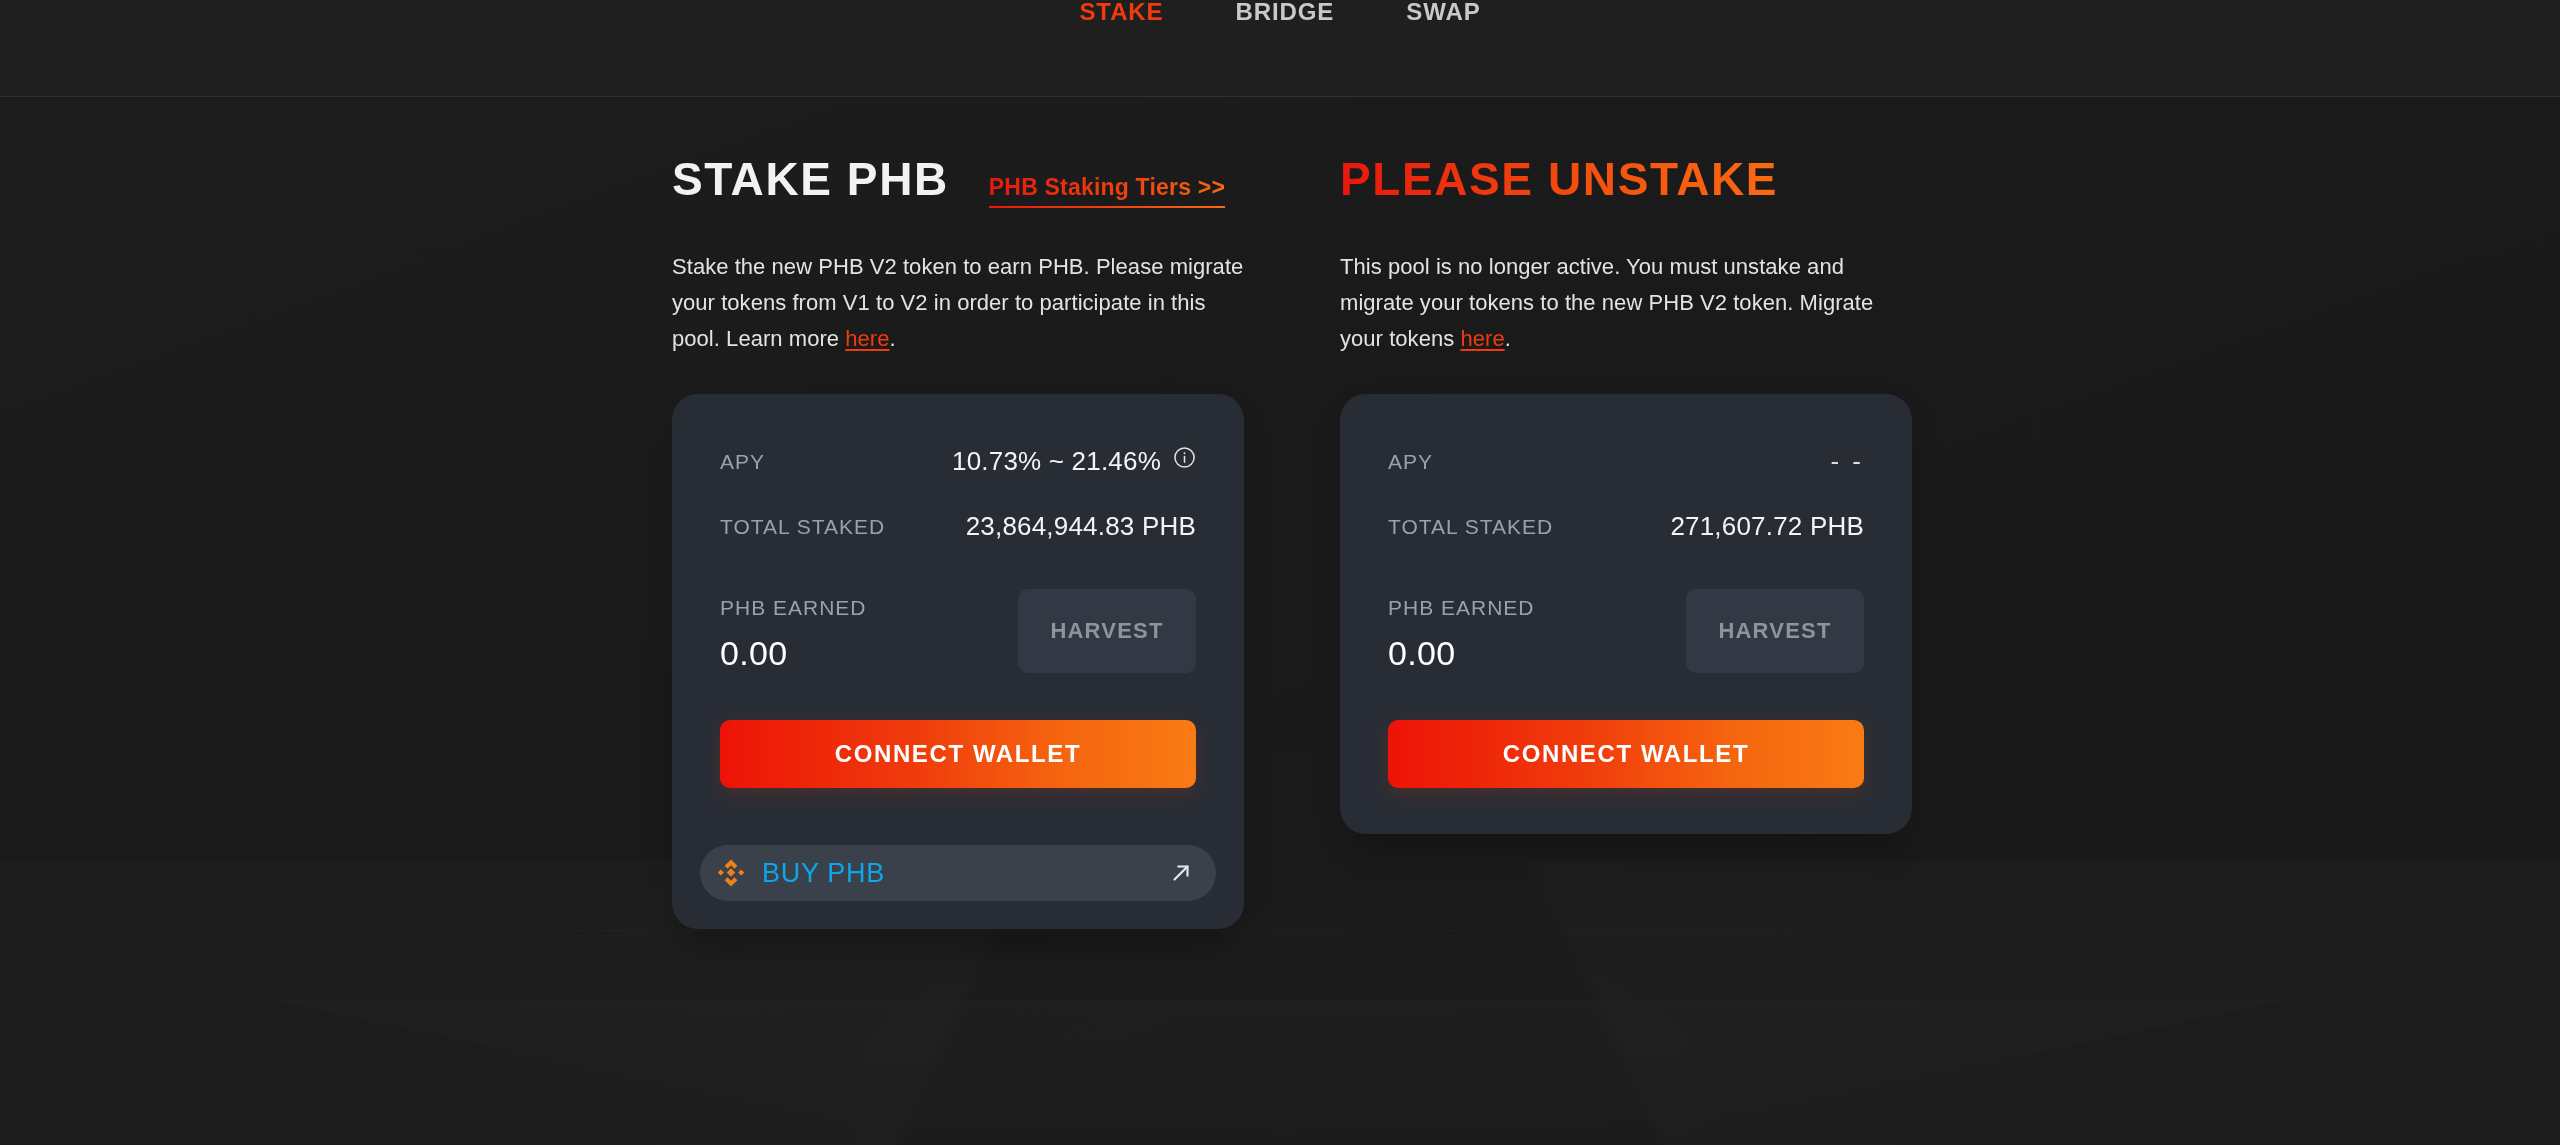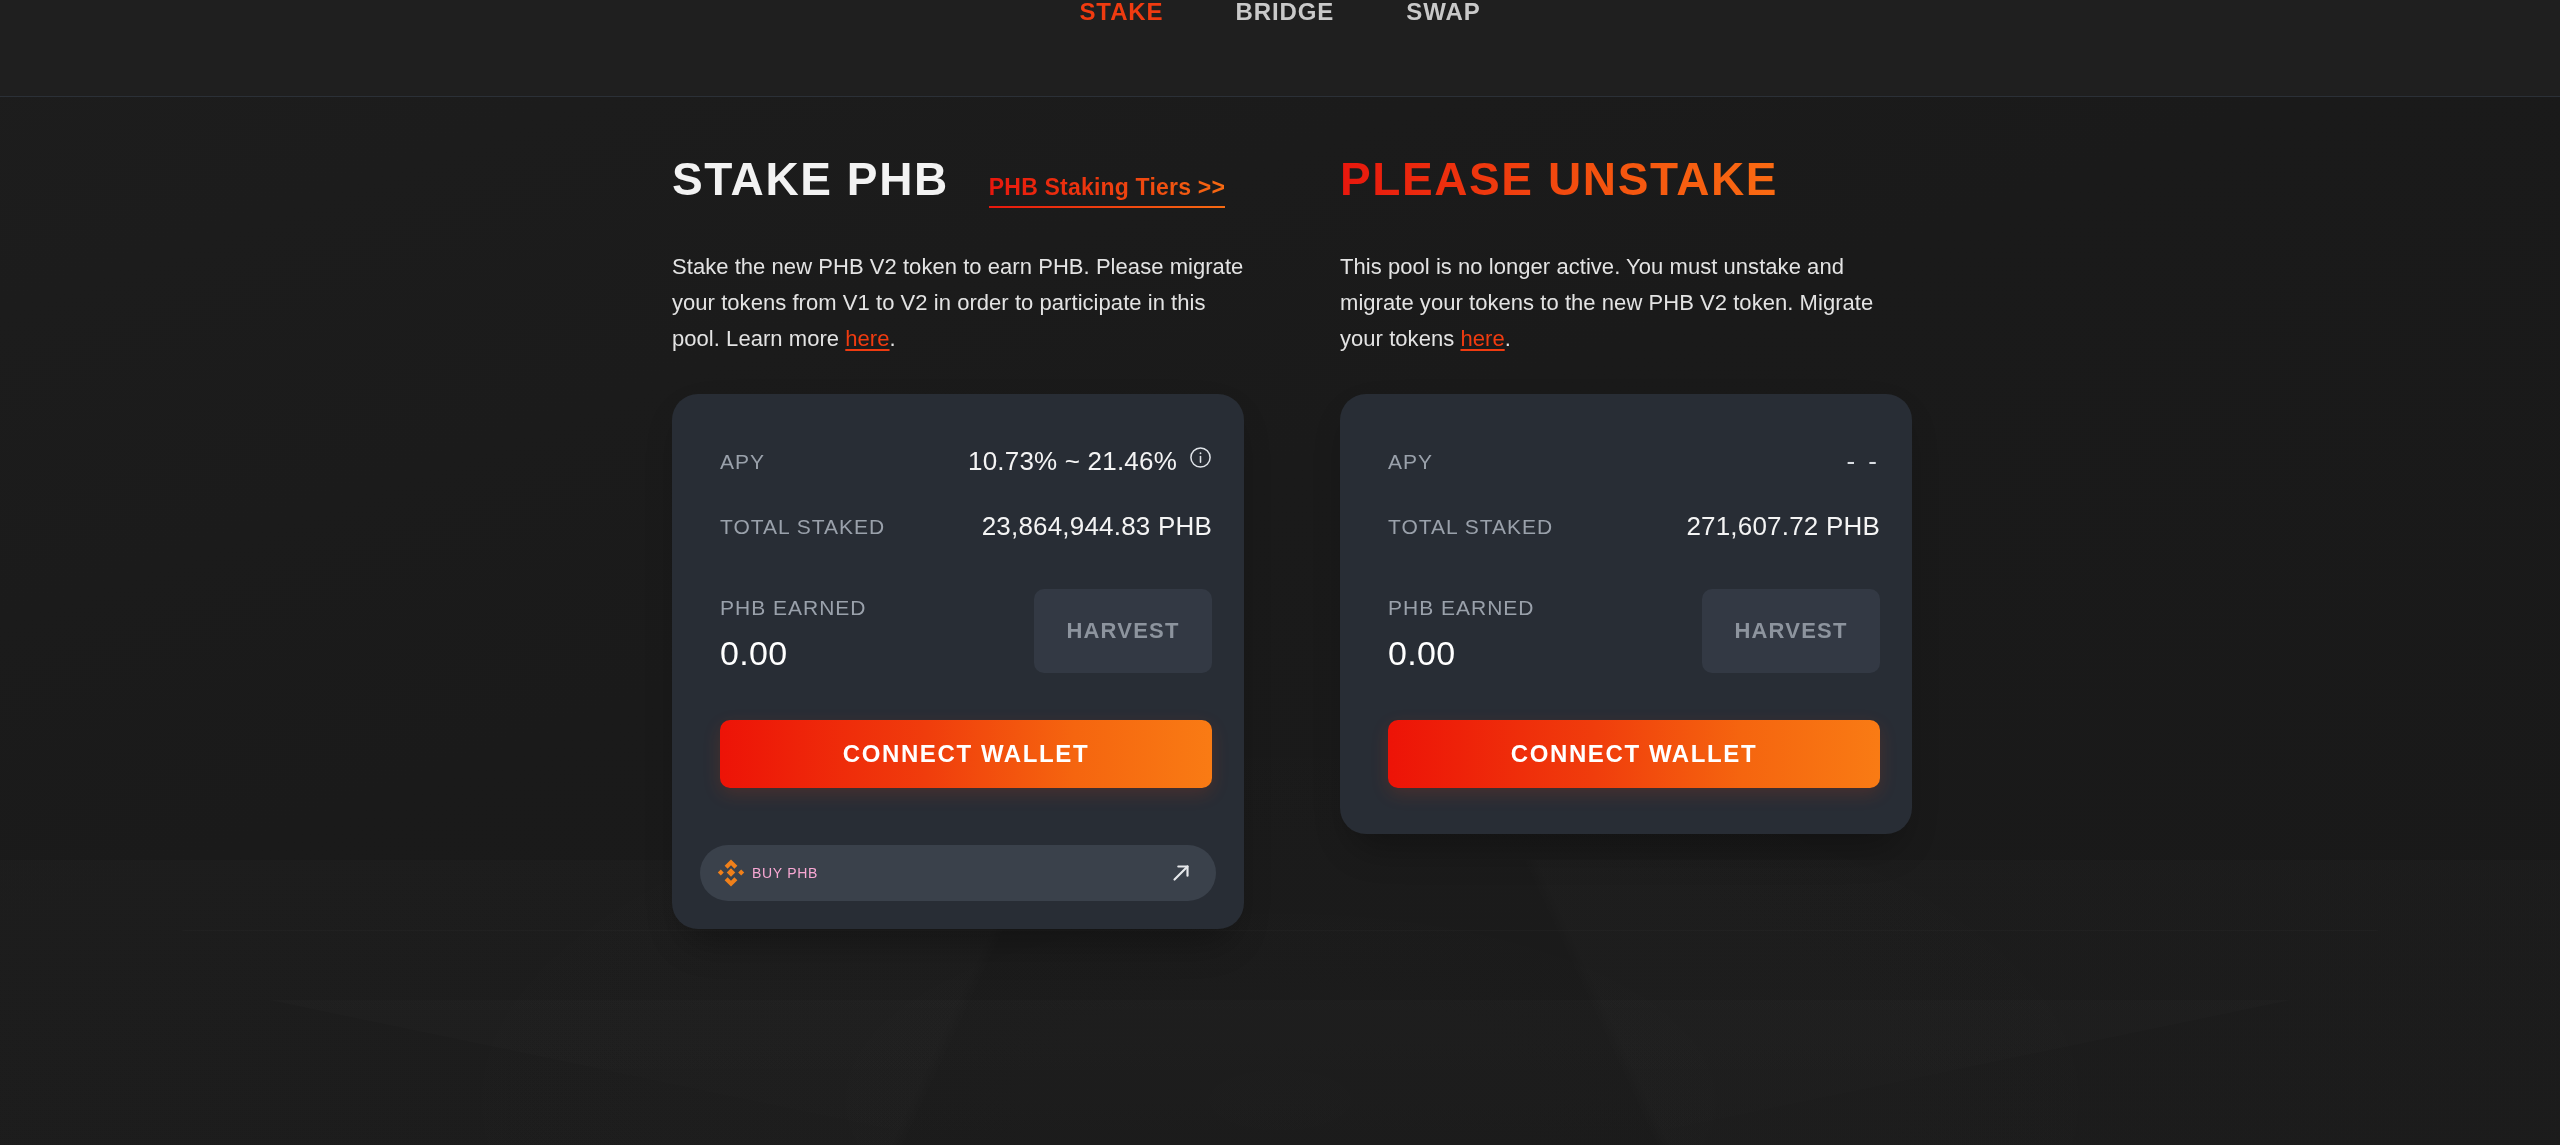--- a/index.html
+++ b/index.html
@@ -93,21 +93,21 @@
   .inline-link {
     color: #f03b10; text-decoration: underline; text-underline-offset: 3px;
     text-decoration-color: #f03b10; cursor: pointer;
   }
 
   
   .card-wrap { position: relative; margin-top: 37px; }
   .card {
     background: #282d35;
     border-radius: 26px;
-    padding: 52px 32px 46px 48px;
+    padding: 52px 48px 46px 48px;
     position: relative;
     z-index: 2;
   }
   .card.with-footer { border-radius: 26px 26px 0 0; }
 
   .row { display: flex; align-items: center; justify-content: space-between; }
   .row + .row { margin-top: 34px; }
   .row-label {
     font-size: 21px; letter-spacing: 1.0px; color: #9aa1ab; font-weight: 400;
     text-transform: uppercase;
@@ -146,21 +146,21 @@
     background: #282d35; border-radius: 0 0 26px 26px;
     padding: 12px 28px 28px 28px; position: relative; z-index: 2;
     margin-top: -1px;
   }
   .buy-bar {
     height: 56px; border-radius: 28px; background: #3a414b;
     display: flex; align-items: center; padding: 0 22px 0 14px; cursor: pointer;
   }
   .bnb-icon { width: 34px; height: 34px; flex: 0 0 34px; }
   .buy-label {
-    margin-left: 4px; font-size: 14px; color: #f9a8d4; letter-spacing: 0.7px;
+    margin-left: 14px; font-size: 27px; color: #0ea5e9; letter-spacing: 0.7px;
     font-weight: 400;
   }
   .ext-icon { margin-left: auto; width: 26px; height: 26px; color: #e6e8eb; }
 
   .card-shadow {
     position: absolute; left: 10px; right: 10px; top: 22px; bottom: -14px;
     border-radius: 26px; background: #000; opacity: 0.28; filter: blur(18px); z-index: 1;
   }
 </style>
 </head>

